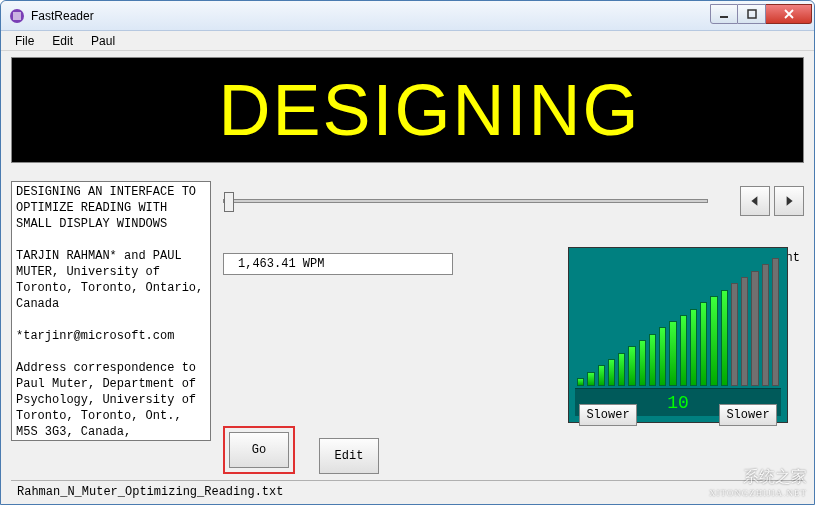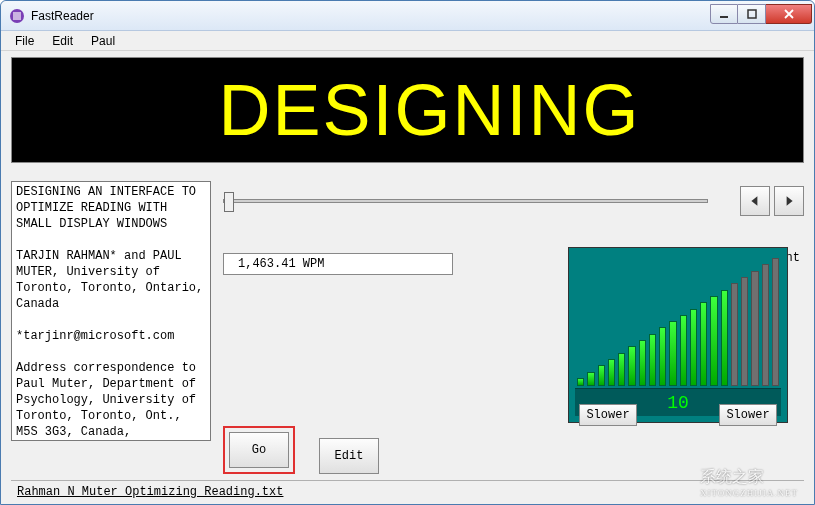--- a/index.html
+++ b/index.html
@@ -59,27 +59,27 @@
   position:absolute; right: 16px; top: 66px; width: 220px; height: 176px;
   background:#008080; border:1px solid #333; padding: 6px;
   display:flex; flex-direction:column;
 }
 .bars { flex:1; display:flex; align-items:flex-end; gap:3px; padding: 4px 2px 2px 2px; }
 .bar { width: 8px; background: linear-gradient(#3dff3d,#0a0); border:1px solid #063; }
 .bar.dim { background:#707070; border-color:#505050; }
 .meter-controls { height: 28px; background:#005a5a; display:flex; align-items:center; justify-content:space-between; padding: 0 4px; border-top:1px solid #004040;}
 .meter-btn { width:58px; height:22px; border:1px solid #888; background:linear-gradient(#fdfdfd,#e0e0e0); font-family:"Courier New",monospace; font-size:12px; display:flex; align-items:center; justify-content:center;margin-top:24px;}
 .meter-value { color:#00ff00; font-family:"Courier New",monospace; font-size:18px; }
-.statusbar { height: 22px; border-top:1px solid #b0b0b0; display:flex; align-items:center; padding: 0 6px; font-family:"Courier New",monospace; font-size:12px;text-decoration:underline; }
+.statusbar { height: 22px; border-top:1px solid #b0b0b0; display:flex; align-items:center; padding: 0 6px; font-family:"Courier New",monospace; font-size:12px; }
 
 .textbox::-webkit-scrollbar { width: 16px; }
 .textbox::-webkit-scrollbar-track { background:#f0f0f0; border-left:1px solid #c0c0c0; }
 .textbox::-webkit-scrollbar-thumb { background:#cdcdcd; border:1px solid #888; }
 
-.watermark { position:absolute; right:16px; bottom:6px; color:#fff; opacity:.55; font-size:16px; font-family:"Microsoft YaHei"; text-shadow:0 0 2px #000; pointer-events:none;}
+.watermark { position:absolute; right:7px; bottom:6px; color:#fff; opacity:.55; font-size:16px; font-family:"Microsoft YaHei"; text-shadow:0 0 2px #000; pointer-events:none;text-align:right;}
 .watermark small { display:block; font-size:9px; letter-spacing:1px;}
 </style>
 </head>
 <body>
 
 <div class="window">
 
   <div class="titlebar">
     <span class="app-icon">
       <svg viewBox="0 0 16 16">

